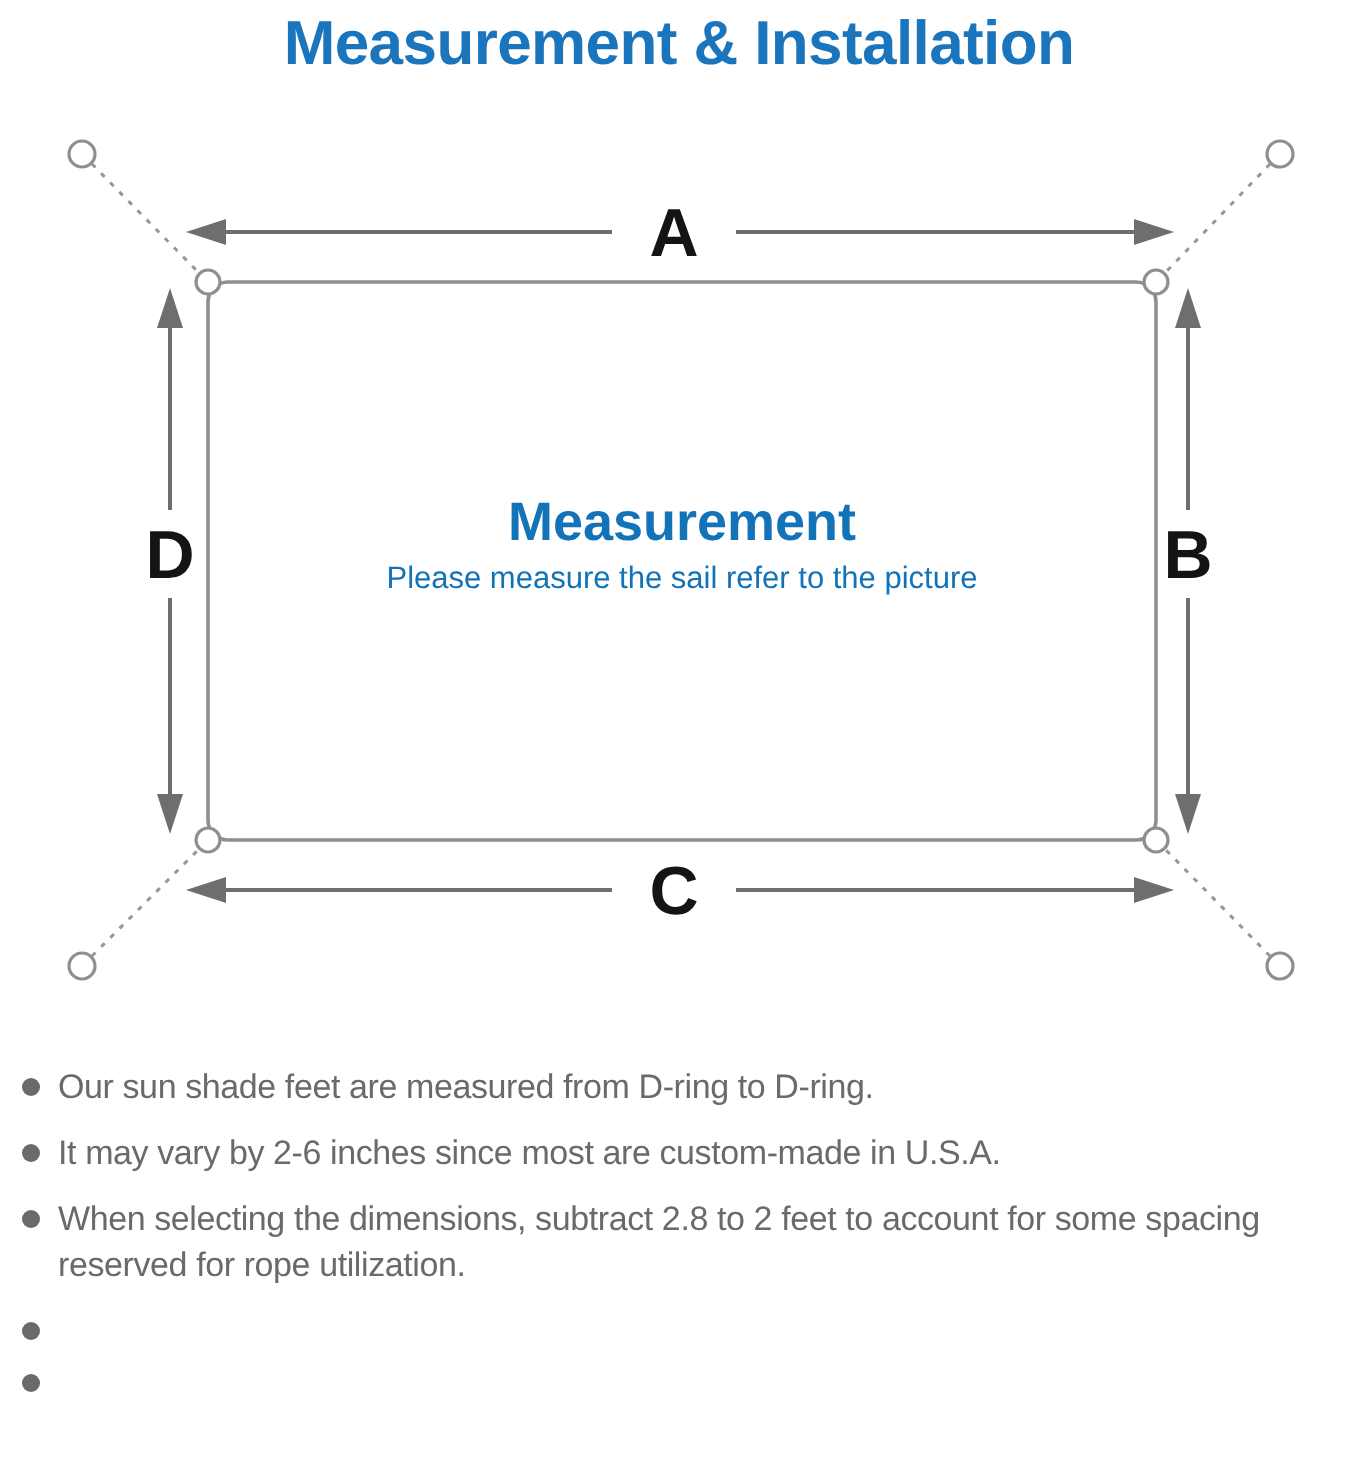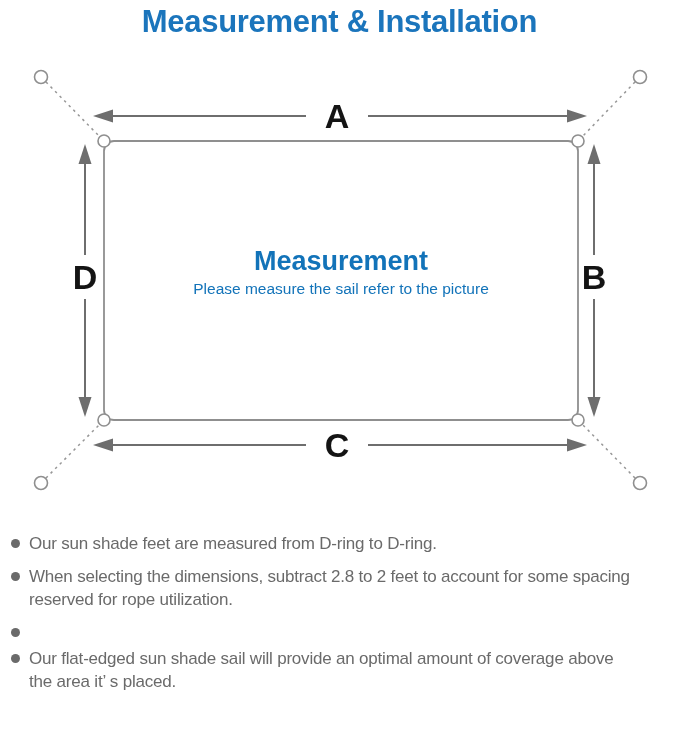--- a/index.html
+++ b/index.html
@@ -134,26 +134,28 @@
     </g>
   </svg>
 
   <ul class="notes-list">
     <li class="note-item">
       <span class="bullet-dot"></span>
       <span class="note-text">Our sun shade feet are measured from D-ring to D-ring.</span>
     </li>
     <li class="note-item">
       <span class="bullet-dot"></span>
+      <span class="note-text">It may vary by 2-6 inches since most are custom-made in U.S.A.</span>
+    </li>
+    <li class="note-item">
+      <span class="bullet-dot"></span>
       <span class="note-text">When selecting the dimensions, subtract 2.8 to 2 feet to account for some spacing
 reserved for rope utilization.</span>
     </li>
     <li class="note-item">
       <span class="bullet-dot"></span>
     </li>
     <li class="note-item">
       <span class="bullet-dot"></span>
-      <span class="note-text">Our flat-edged sun shade sail will provide an optimal amount of coverage above
-the area it’ s placed.</span>
     </li>
   </ul>
 
 </div>
 
 </body></html>

